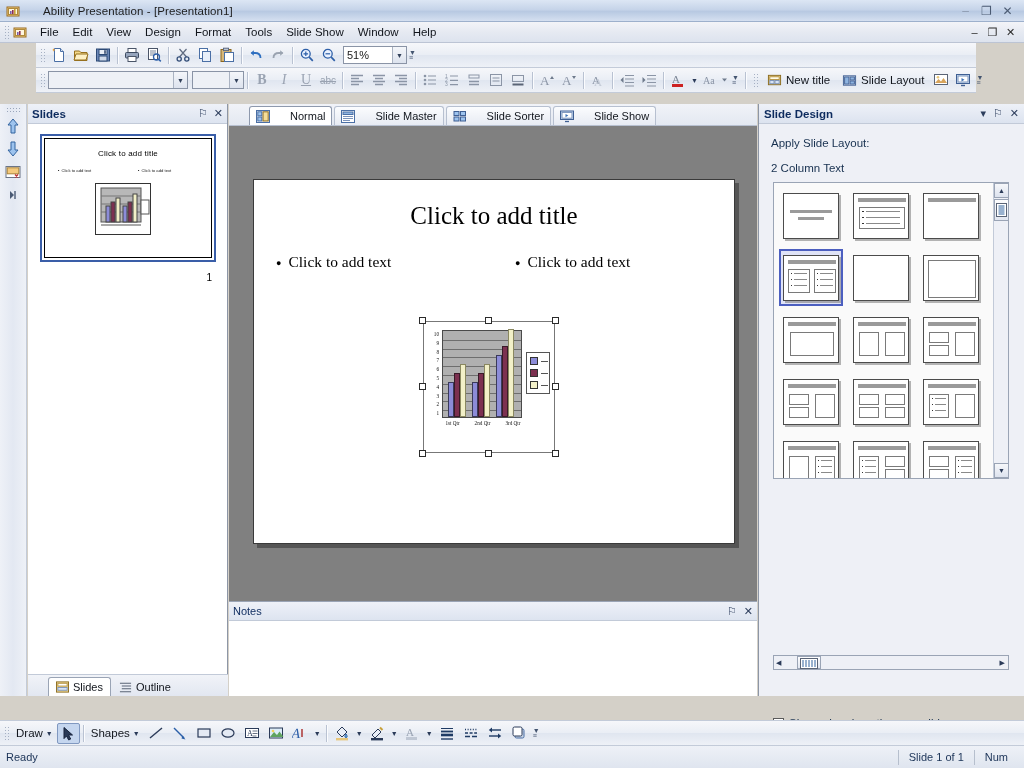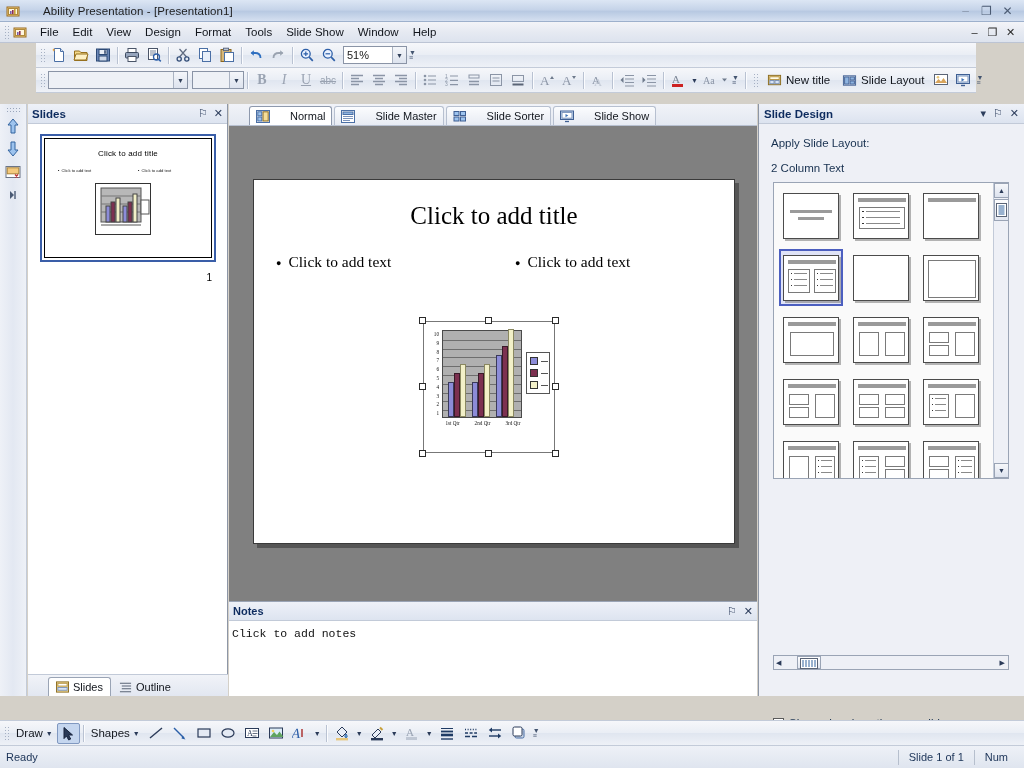--- a/index.html
+++ b/index.html
@@ -155,21 +155,21 @@
   .c-leg-ln { position:absolute; left:14px; width:7px; height:1px; background:#555; }
   .c-xlbls { position:absolute; left:14px; top:98px; width:90px; font-size:5.2px;
              color:#111; display:flex; justify-content:space-around;
              font-family:"Liberation Serif",serif; }
 
   
   .notes { position:absolute; left:0; top:497px; width:528px; height:95px; background:#fff;
            border-top:1px solid #9aa4b5; }
   .notes-hdr { height:19px; background:linear-gradient(to bottom,#eef1f8,#dde4f0);
       border-bottom:1px solid #c2cad8; display:flex;align-items:center;padding:0 4px; }
-  .notes-hdr .t { font-weight:bold; font-size:11px; color:#0d2b5e; }
+  .notes-hdr .t { font-weight:normal; font-size:11px; color:#0d2b5e; }
   .notes-body { padding:6px 3px; font-family:"Liberation Mono", monospace; font-size:11.5px; color:#111; }
 
   
   .taskpane { position:absolute; left:758px; top:104px; width:266px; height:592px;
       background:#eef0f6; border-left:1px solid #8d96a6; }
   .tp-hdr { height:20px; background:linear-gradient(to bottom,#eef1f8,#dce3ef);
       border-bottom:1px solid #c2cad8; display:flex;align-items:center;padding:0 5px; }
   .tp-hdr .t { font-weight:bold; font-size:11.5px; color:#0d2b5e; }
   .tp-hdr .acts { margin-left:auto; display:flex; gap:7px; align-items:center; }
   .tp-hdr .acts span { font-size:11px; color:#2c3d5c; }
@@ -759,21 +759,20 @@
     </div>
 
     <div class="notes">
       <div class="notes-hdr">
         <span class="t">Notes</span>
         <span style="margin-left:auto;display:flex;gap:7px;align-items:center;">
           <span style="font-size:11px;color:#2c3d5c;">⚐</span>
           <span style="font-size:11px;color:#2c3d5c;">✕</span>
         </span>
       </div>
-      <div class="notes-body">Click to add notes</div>
     </div>
   </div>
 
   <div class="taskpane">
     <div class="tp-hdr">
       <span class="t">Slide Design</span>
       <span class="acts">
         <span>▾</span>
         <span>⚐</span>
         <span>✕</span>

